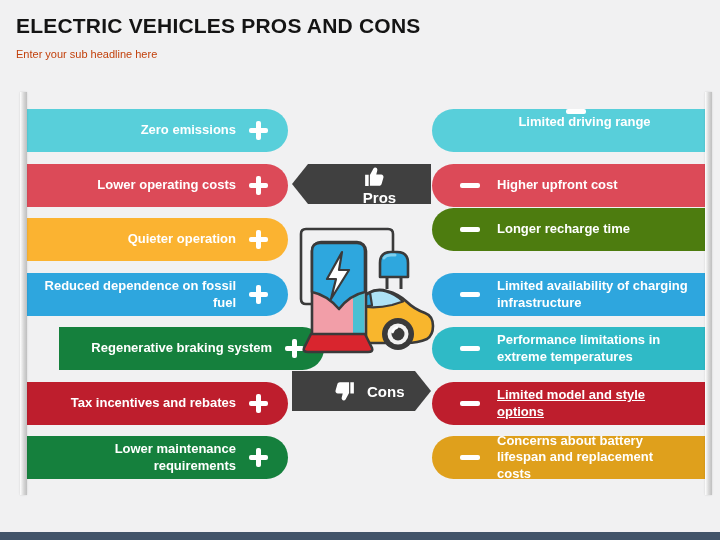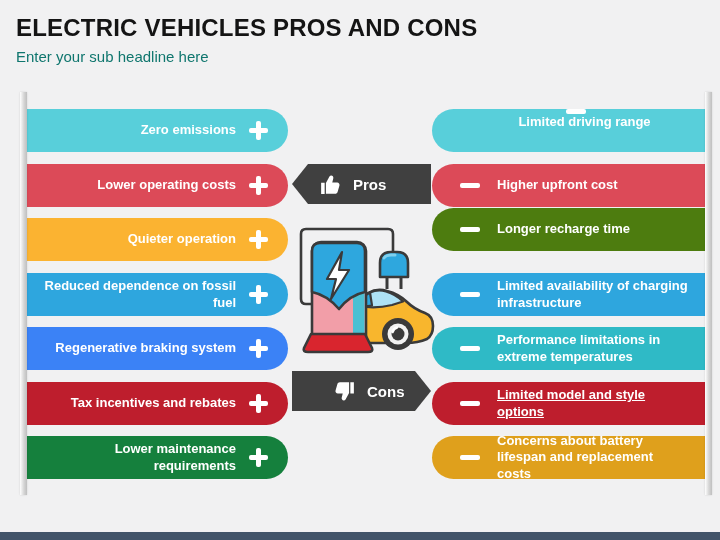--- a/index.html
+++ b/index.html
@@ -1,20 +1,20 @@
 <!DOCTYPE html>
 <html><head>
 <meta charset="utf-8">
 <style>
   html,body{margin:0;padding:0;}
   body{font-family:"Liberation Sans",sans-serif;}
   .stage{position:relative;width:720px;height:540px;background:#F1F1F2;overflow:hidden;}
 
-  .title{position:absolute;left:16px;top:14px;font-size:24px;font-weight:800;color:#141414;letter-spacing:.2px;}
-  .subtitle{position:absolute;left:16px;top:48px;font-size:15px;color:#0f766e;}
+  .title{position:absolute;left:16px;top:14px;font-size:21px;font-weight:800;color:#141414;letter-spacing:.2px;}
+  .subtitle{position:absolute;left:16px;top:48px;font-size:11px;color:#c2410c;}
 
   .vbar{position:absolute;top:92px;width:7px;height:403px;
         background:linear-gradient(90deg,#ffffff,#d6d6d6 55%,#bfbfbf);
         box-shadow:0 0 2px rgba(0,0,0,.15);z-index:5;}
   .vbar.left{left:20px;}
   .vbar.right{left:705px;}
 
   .pill{position:absolute;height:43px;display:flex;align-items:center;color:#fff;z-index:2;}
   .pill .txt{font-size:13px;font-weight:bold;line-height:1.25;}
   .pill.l{left:23px;width:265px;border-radius:0 21.5px 21.5px 0;padding-right:20px;box-sizing:border-box;}
@@ -25,21 +25,21 @@
   .pill.r .sign{margin-right:17px;}
 
   .sign{flex:0 0 auto;position:relative;width:19px;height:19px;}
   .sign.plus::before{content:"";position:absolute;left:0;top:7px;width:19px;height:5px;background:#fff;border-radius:2px;}
   .sign.plus::after{content:"";position:absolute;left:7px;top:0;width:5px;height:19px;background:#fff;border-radius:2px;}
   .sign.minus{height:5px;width:20px;background:#fff;border-radius:2px;}
 
   .banner{position:absolute;left:292px;width:139px;height:40px;display:flex;align-items:center;
           color:#fff;font-size:15px;font-weight:bold;z-index:3;}
   .banner .blabel{margin-left:10px;}
-  .banner.pros{top:164px;clip-path:polygon(16px 0,100% 0,100% 100%,16px 100%,0 50%);padding-left:26px;box-sizing:border-box;}
+  .banner.pros{top:164px;clip-path:polygon(16px 0,100% 0,100% 100%,16px 100%,0 50%);padding-left:26px;box-sizing:border-box;flex-direction:column;}
   .banner.cons{top:371px;clip-path:polygon(0 0,calc(100% - 16px) 0,100% 50%,calc(100% - 16px) 100%,0 100%);padding-left:40px;box-sizing:border-box;}
 
   .center-icon{position:absolute;left:296px;top:222px;z-index:2;}
 
   .bottombar{position:absolute;left:0;bottom:0;width:720px;height:8px;}
 </style>
 </head>
 <body>
 
 <div class="stage">
@@ -59,21 +59,21 @@
     <span class="sign plus"></span>
   </div>
   <div class="pill l" style="top: 218px; background-color: rgb(251, 179, 49);">
     <span class="txt">Quieter operation</span>
     <span class="sign plus"></span>
   </div>
   <div class="pill l" style="top: 273px; background-color: rgb(46, 166, 222);">
     <span class="txt">Reduced dependence on fossil fuel</span>
     <span class="sign plus"></span>
   </div>
-  <div class="pill l" style="top: 327px; background-color: #3b82f6;">
+  <div class="pill l" style="top: 327px; background-color: #15803d; margin-left: 36px;">
     <span class="txt">Regenerative braking system</span>
     <span class="sign plus"></span>
   </div>
   <div class="pill l" style="top: 382px; background-color: rgb(190, 30, 45);">
     <span class="txt">Tax incentives and rebates</span>
     <span class="sign plus"></span>
   </div>
   <div class="pill l" style="top: 436px; background-color: #15803d;">
     <span class="txt">Lower maintenance requirements</span>
     <span class="sign plus"></span>

